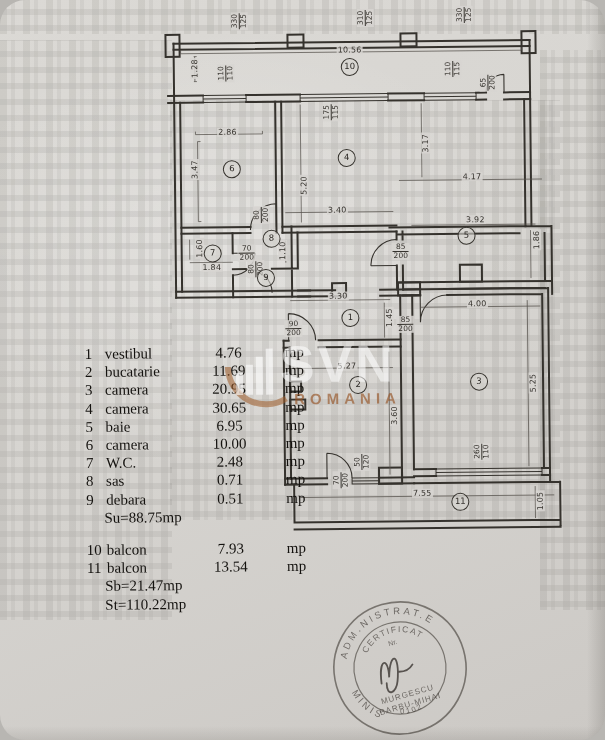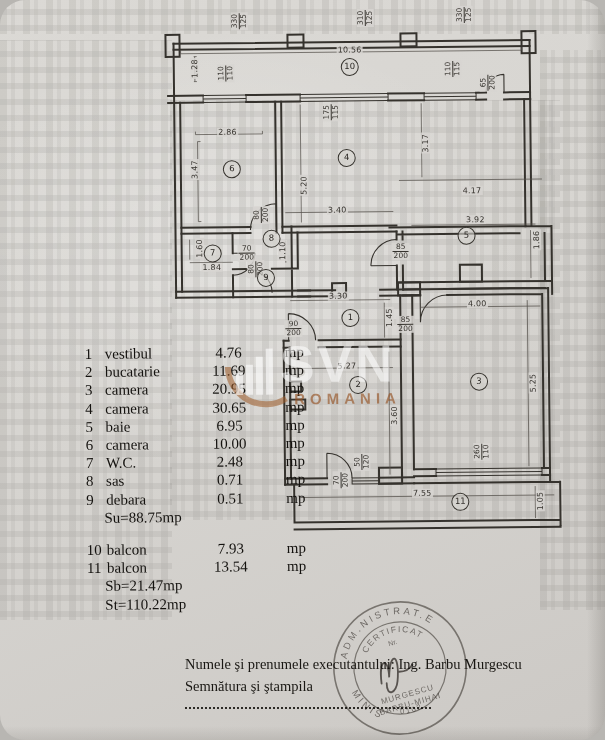--- a/index.html
+++ b/index.html
@@ -178,21 +178,21 @@
         <path d="M533,488 V520"></path>
       </g>
     </svg>
     <div class="labels" id="labels">
         <div class="dim" style="left: 352px; top: 50px;">10.56</div>
         <div class="dim v" style="left: 197px; top: 67px;">1.28</div>
         <div class="dim" style="left: 229px; top: 131px;">2.86</div>
         <div class="dim v" style="left: 196px; top: 168px;">3.47</div>
         <div class="dim v" style="left: 305px; top: 185px;">5.20</div>
         <div class="dim v" style="left: 427px; top: 144px;">3.17</div>
-        <div class="dim" style="left: 473px; top: 192px;">4.17</div>
+        <div class="dim" style="left: 473px; top: 178px;">4.17</div>
         <div class="dim" style="left: 338px; top: 210px; text-align: right;">3.40</div>
         <div class="dim" style="left: 476px; top: 221px;">3.92</div>
         <div class="dim v" style="left: 537px; top: 242px;">1.86</div>
         <div class="dim v" style="left: 200px; top: 247px;">1.60</div>
         <div class="dim" style="left: 212px; top: 266px;">1.84</div>
         <div class="dim v" style="left: 283px; top: 250px;">1.10</div>
         <div class="dim" style="left: 338px; top: 296px;">3.30</div>
         <div class="dim v" style="left: 389px; top: 318px;">1.45</div>
         <div class="dim" style="left: 477px; top: 305px;">4.00</div>
         <div class="dim v" style="left: 532px; top: 385px;">5.25</div>
@@ -362,25 +362,20 @@
         <rect x="14" y="34" width="7" height="22"></rect>
         <rect x="24" y="26" width="7" height="30"></rect>
         <rect x="34" y="18" width="7" height="38"></rect>
         <rect x="44" y="10" width="7" height="46"></rect>
       </g>
     </svg>
     <div class="wm-letters">SVN</div>
     <div class="wm-country">ROMANIA</div>
   </div>
 
-  <div class="footer">
-    <div>Numele şi prenumele executantului: Ing. Barbu Murgescu</div>
-    <div>Semnătura şi ştampila</div>
-    <div class="dotted"></div>
-  </div>
 
   <svg class="stamp" width="300" height="175" viewBox="0 0 300 175">
     <defs>
       <path id="ringTop" d="M150,86 m-54,0 a54,54 0 1 1 108,0"></path>
       <path id="ringBottom" d="M150,86 m-54,0 a54,54 0 1 0 108,0"></path>
       <path id="innerTop" d="M150,86 m-36,0 a36,36 0 1 1 72,0"></path>
       <path id="innerBottom" d="M150,86 m-40,6 a40,40 0 1 0 80,0"></path>
     </defs>
     <g transform="rotate(-16 150 86)" stroke="rgba(58,52,46,.55)" fill="none">
       <circle cx="150" cy="86" r="66" stroke-width="1.6"></circle>

